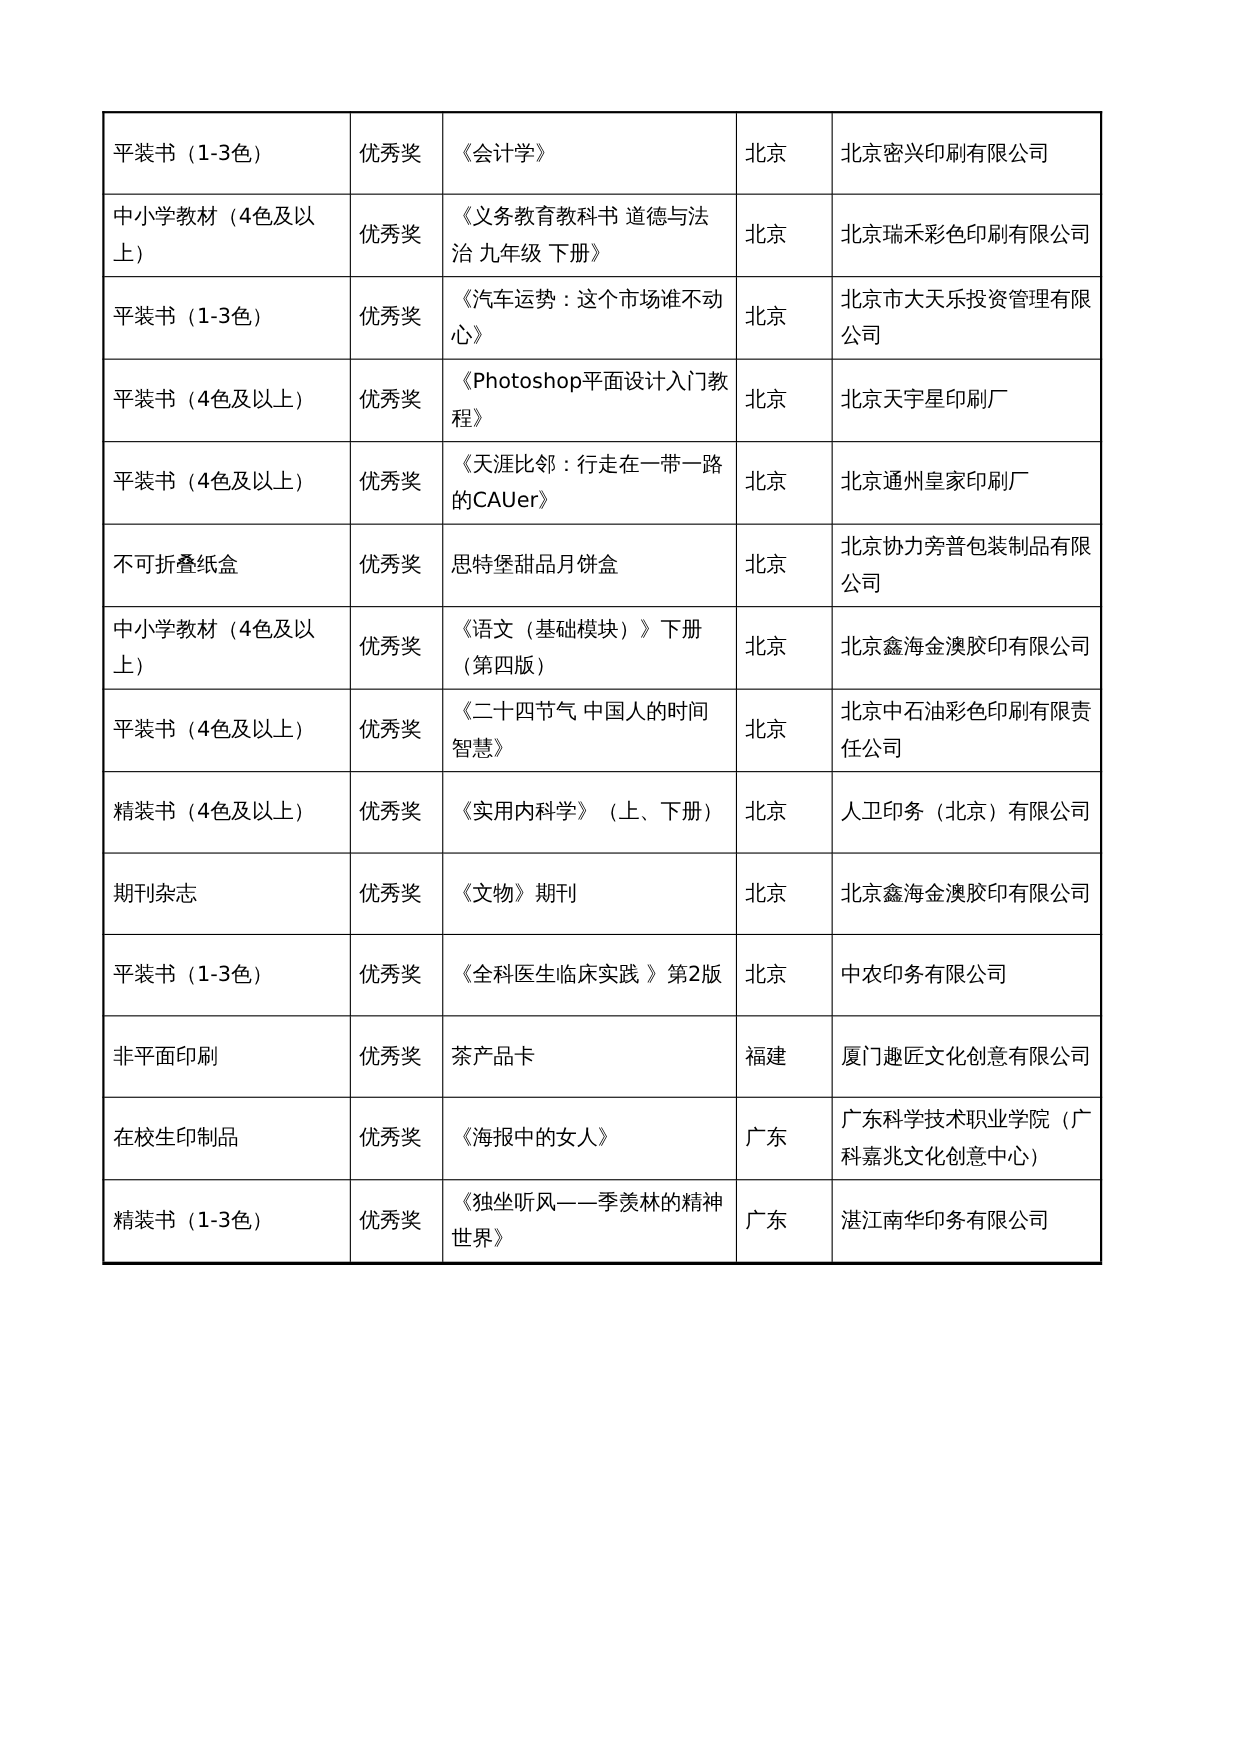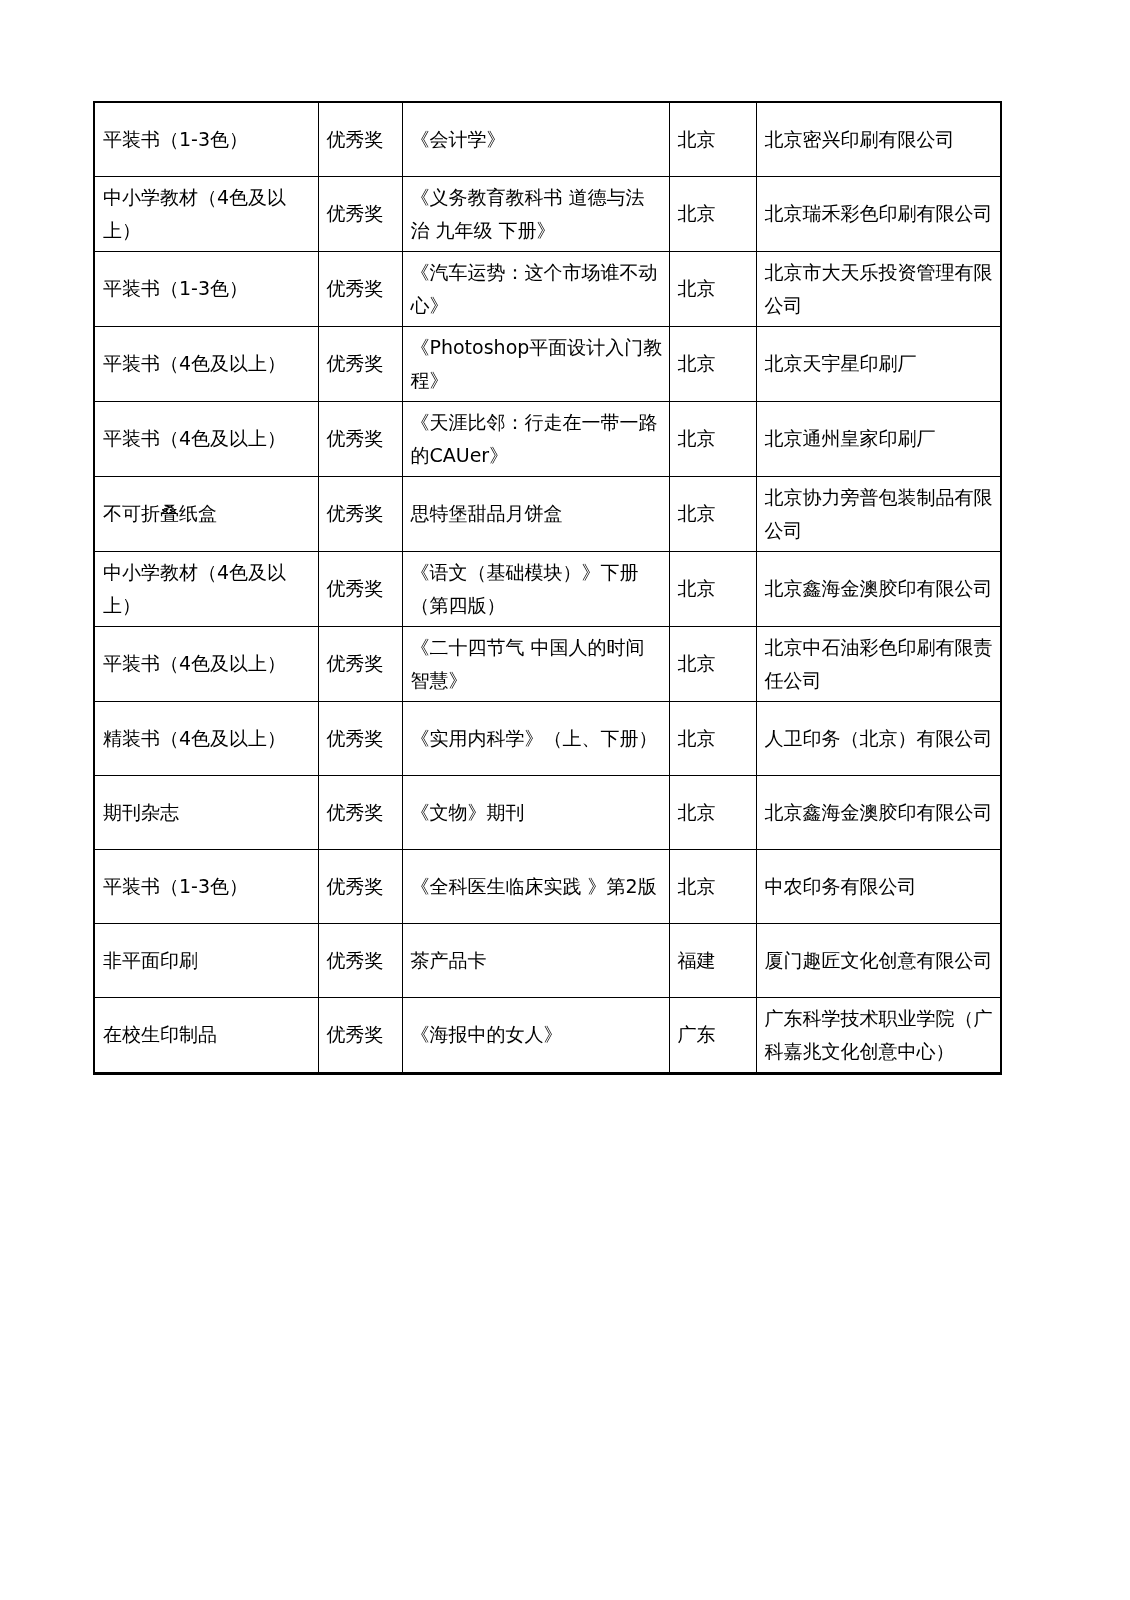--- a/index.html
+++ b/index.html
@@ -144,15 +144,22 @@
     <td class="cell-region">福建</td>
     <td class="cell-company">厦门趣匠文化创意有限公司</td>
   </tr>
         <tr>
     <td class="cell-category">在校生印制品</td>
     <td class="cell-award">优秀奖</td>
     <td class="cell-work">《海报中的女人》</td>
     <td class="cell-region">广东</td>
     <td class="cell-company">广东科学技术职业学院（广科嘉兆文化创意中心）</td>
   </tr>
+        <tr>
+    <td class="cell-category">精装书（1-3色）</td>
+    <td class="cell-award">优秀奖</td>
+    <td class="cell-work">《独坐听风——季羡林的精神世界》</td>
+    <td class="cell-region">广东</td>
+    <td class="cell-company">湛江南华印务有限公司</td>
+  </tr>
       </tbody>
   </table>
 </div>
 
 </body></html>

